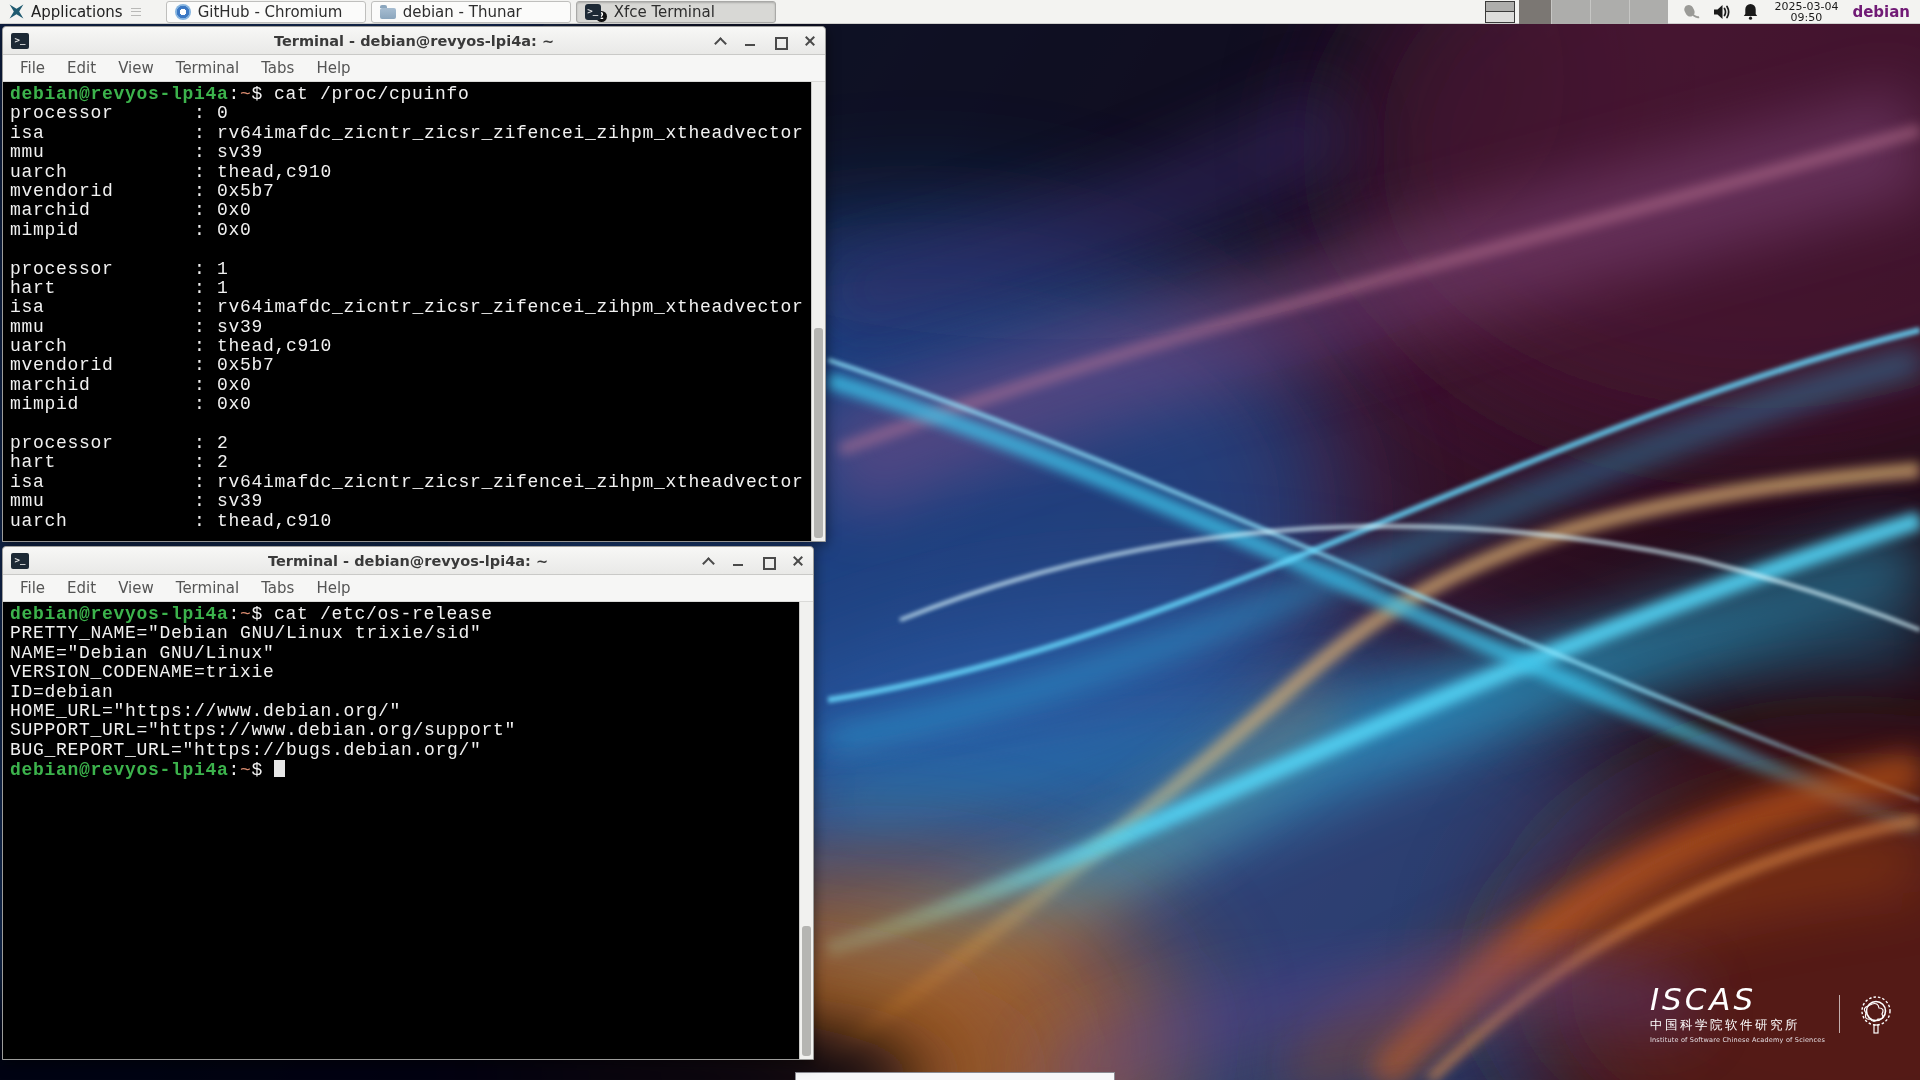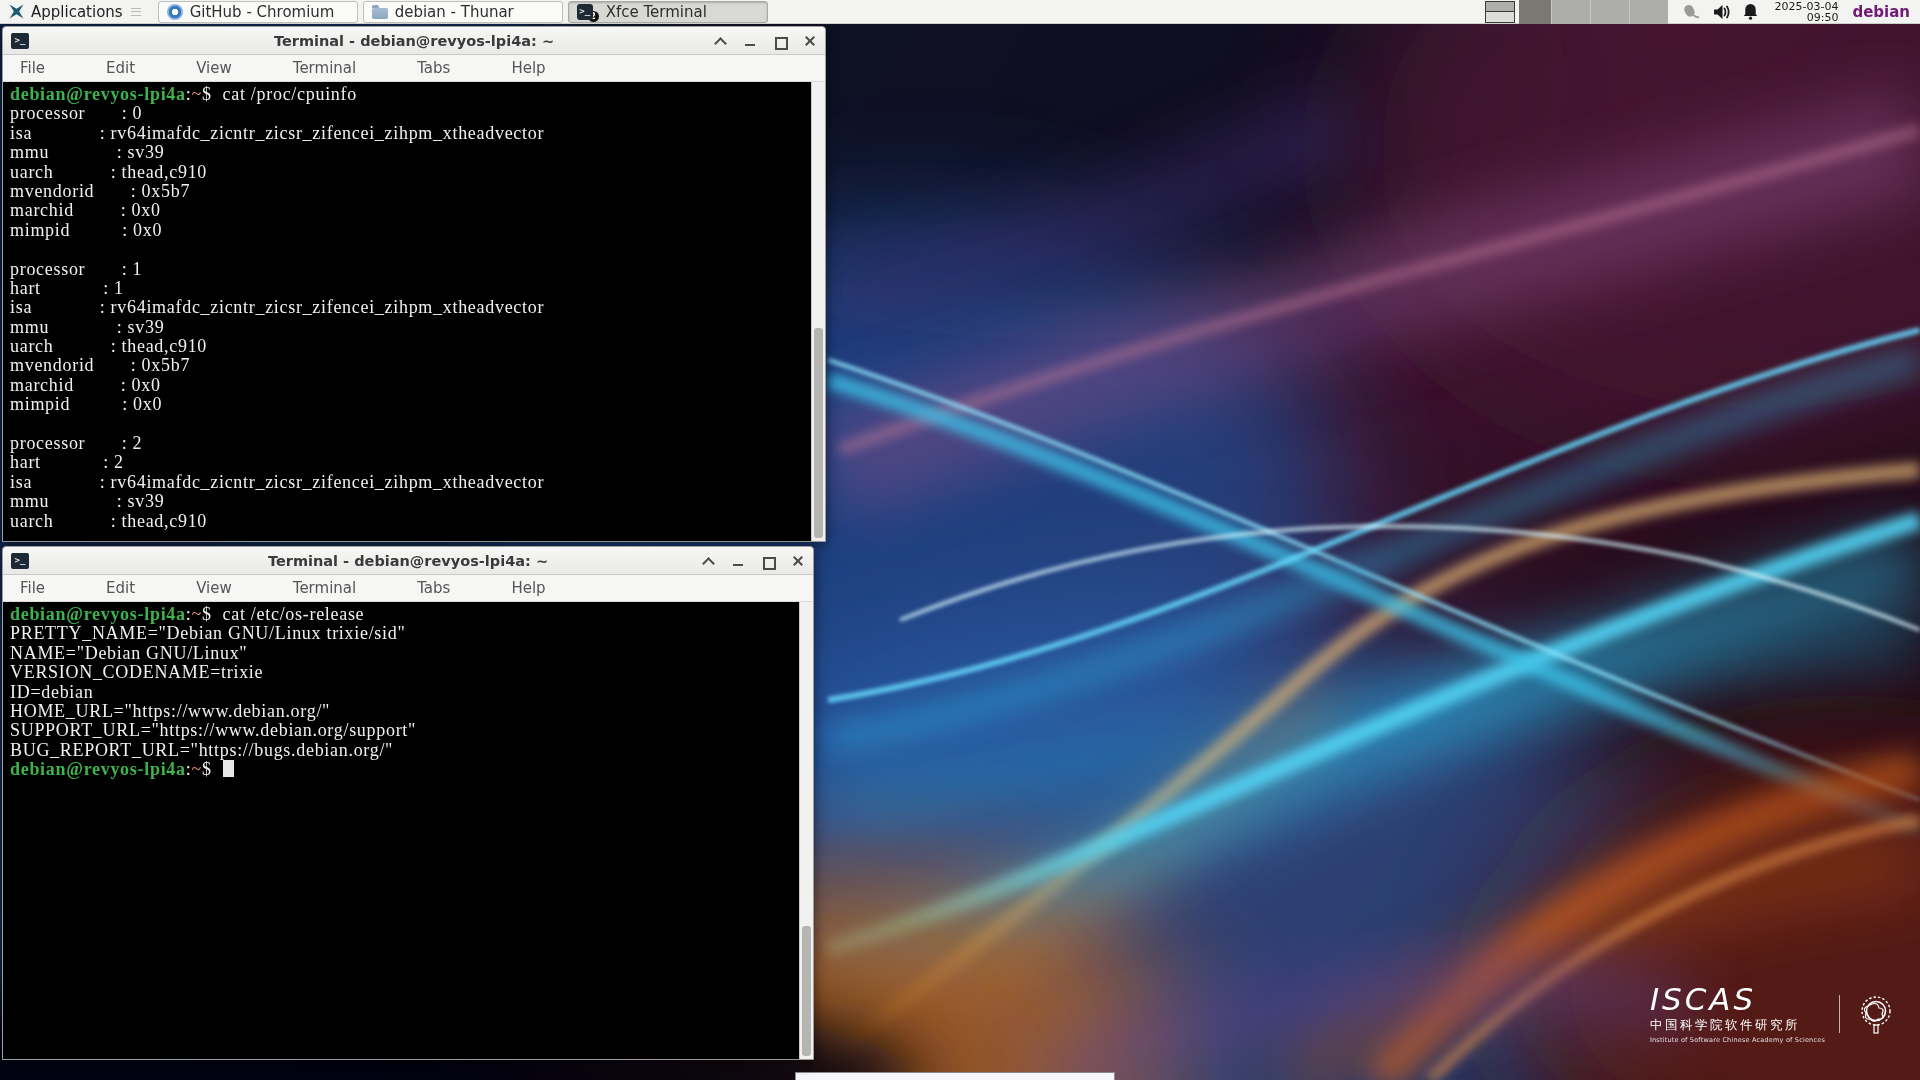--- a/index.html
+++ b/index.html
@@ -11,21 +11,21 @@
   .wallpaper svg { display:block; width:1920px; height:1080px; }
 
   
   .panel { position:absolute; left:0; top:0; width:1920px; height:24px; background:#f3f3f1;
            border-bottom:1px solid #cfcfcd; z-index:50; display:flex; align-items:center; }
   .app-btn { display:flex; align-items:center; gap:6px; padding:0 8px; height:24px; cursor:default; }
   .app-btn .label { font-size:15px; color:#222; }
   .panel-handle { width:10px; height:14px; display:flex; flex-direction:column; justify-content:space-between; padding:3px 0; margin-right:6px; }
   .panel-handle i { display:block; height:1px; background:#b9b9b7; }
 
-  .taskbar { display:flex; gap:5px; margin-left:11px; }
+  .taskbar { display:flex; gap:5px; margin-left:19px; }
   .task-btn { display:flex; align-items:center; gap:7px; width:200px; height:22px; padding:0 8px;
               background:#fbfbfa; border:1px solid #bfbfbd; border-radius:3px; font-size:15px; color:#2e2e2e;
               white-space:nowrap; overflow:hidden; }
   .task-btn.active { background:#d8d8d5; border-color:#a9a9a7; box-shadow:inset 0 1px 2px rgba(0,0,0,.2); }
   .task-label { overflow:hidden; text-overflow:ellipsis; }
 
   .icon16 { width:16px; height:16px; flex:0 0 16px; position:relative; }
   .chromium-ico { border-radius:50%; background:radial-gradient(circle at 50% 50%, #fff 0 3px, #3b78c4 3.5px 6px, #85b4e0 6.5px 8px); }
   .folder-ico { background:linear-gradient(#a7bdd1,#8ba6bd); border-radius:2px; margin-top:3px; height:11px; }
   .folder-ico:before { content:""; position:absolute; top:-3px; left:0; width:7px; height:3px; background:#8ba6bd; border-radius:2px 2px 0 0; }
@@ -36,45 +36,45 @@
 
   .panel-right { margin-left:auto; display:flex; align-items:center; height:24px; }
   .pager { width:30px; height:22px; margin-right:4px; display:flex; flex-direction:column; }
   .pager .ws { flex:1; background:#c9c9c7; border:1px solid #3a3a3a; }
   .pager .ws.active { background:#aeaeac; }
   .pager .ws + .ws { border-top:none; background:#dddddb; }
   .tray-block-dark { width:32px; height:24px; background:#7b7773; }
   .tray-blocks { display:flex; height:24px; }
   .tray-blocks i { display:block; width:39px; height:24px; background:#adadab; border-left:1px solid #c6c6c4; }
   .tray-icons { display:flex; align-items:center; gap:12px; padding:0 10px 0 14px; }
-  .clock { text-align:right; font-size:11px; line-height:11px; color:#1a1a1a; padding:0 6px; }
+  .clock { text-align:center; font-size:11px; line-height:11px; color:#1a1a1a; padding:0 6px; }
   .host-label { font-size:15px; color:#701a75; padding:0 10px 0 8px;font-weight:bold; }
 
   
   .window { position:absolute; background:#e6e6e4; border:1px solid #9d9d9b; border-radius:4px 4px 0 0;
             box-shadow:0 3px 14px rgba(0,0,0,.55); display:flex; flex-direction:column; }
   .titlebar { height:28px; background:linear-gradient(#f7f7f6,#e9e9e7); border-bottom:1px solid #c9c9c7;
               border-radius:4px 4px 0 0; display:flex; align-items:center; padding:0 8px; position:relative; }
   .title-ico { width:18px; height:16px; background:#1d2935; border-radius:2px; color:#e8e8e8;
                font-family:"DejaVu Sans Mono",monospace; font-size:9px; line-height:15px; text-align:center; font-weight:bold; }
   .title-text { position:absolute; left:0; right:0; text-align:center; font-size:14.5px; font-weight:bold; color:#3a3a3a; pointer-events:none; }
   .win-ctrls { margin-left:auto; display:flex; align-items:center; gap:16px; z-index:1; }
   .wbtn { width:14px; height:14px; position:relative; }
   .wbtn.rollup:before { content:""; position:absolute; left:3px; top:5px; width:7px; height:7px;
       border-left:2px solid #4a4a4a; border-top:2px solid #4a4a4a; transform:rotate(45deg); }
   .wbtn.minimize:before { content:""; position:absolute; left:2px; bottom:2px; width:10px; height:2px; background:#4a4a4a; }
   .wbtn.maximize:before { content:""; position:absolute; left:2px; top:3px; width:9px; height:9px; border:2px solid #4a4a4a; }
   .wbtn.close:before, .wbtn.close:after { content:""; position:absolute; left:1px; top:6px; width:12px; height:2px; background:#4a4a4a; }
   .wbtn.close:before { transform:rotate(45deg); } .wbtn.close:after { transform:rotate(-45deg); }
 
-  .menubar { height:27px; background:#f6f6f5; border-bottom:1px solid #dadad8; display:flex; align-items:center; padding-left:6px;gap:39px; }
+  .menubar { height:27px; background:#f6f6f5; border-bottom:1px solid #dadad8; display:flex; align-items:center; padding-left:6px; }
   .menu-item { font-size:15px; color:#555; padding:0 11px; }
 
   .term-body { flex:1; display:flex; background:#000; overflow:hidden; }
-  .term-text { flex:1; padding:3px 0 0 7px; font-family:Liberation Serif, serif; font-size:18px;
+  .term-text { flex:1; padding:3px 0 0 7px; font-family:Liberation Mono, monospace; font-size:18px;
                letter-spacing:0.7px; color:#f1f1f1; overflow:hidden; }
   .tline { height:19.4px; line-height:19.4px; white-space:pre; }
   .p-user { color:#3cb34c; font-weight:bold; }
   .p-colon { color:#f1f1f1; }
   .p-path { color:#d98b6f; }
   .p-dollar { color:#f1f1f1; }
   .cmd { margin-left:11px; }
   .cursor { display:inline-block; width:11px; height:17px; background:#e8e8e8; margin-left:11px; vertical-align:-2px; }
 
   .scrollbar { width:14px; background:#f1f1ef; border-left:1px solid #c9c9c7; position:relative; }

